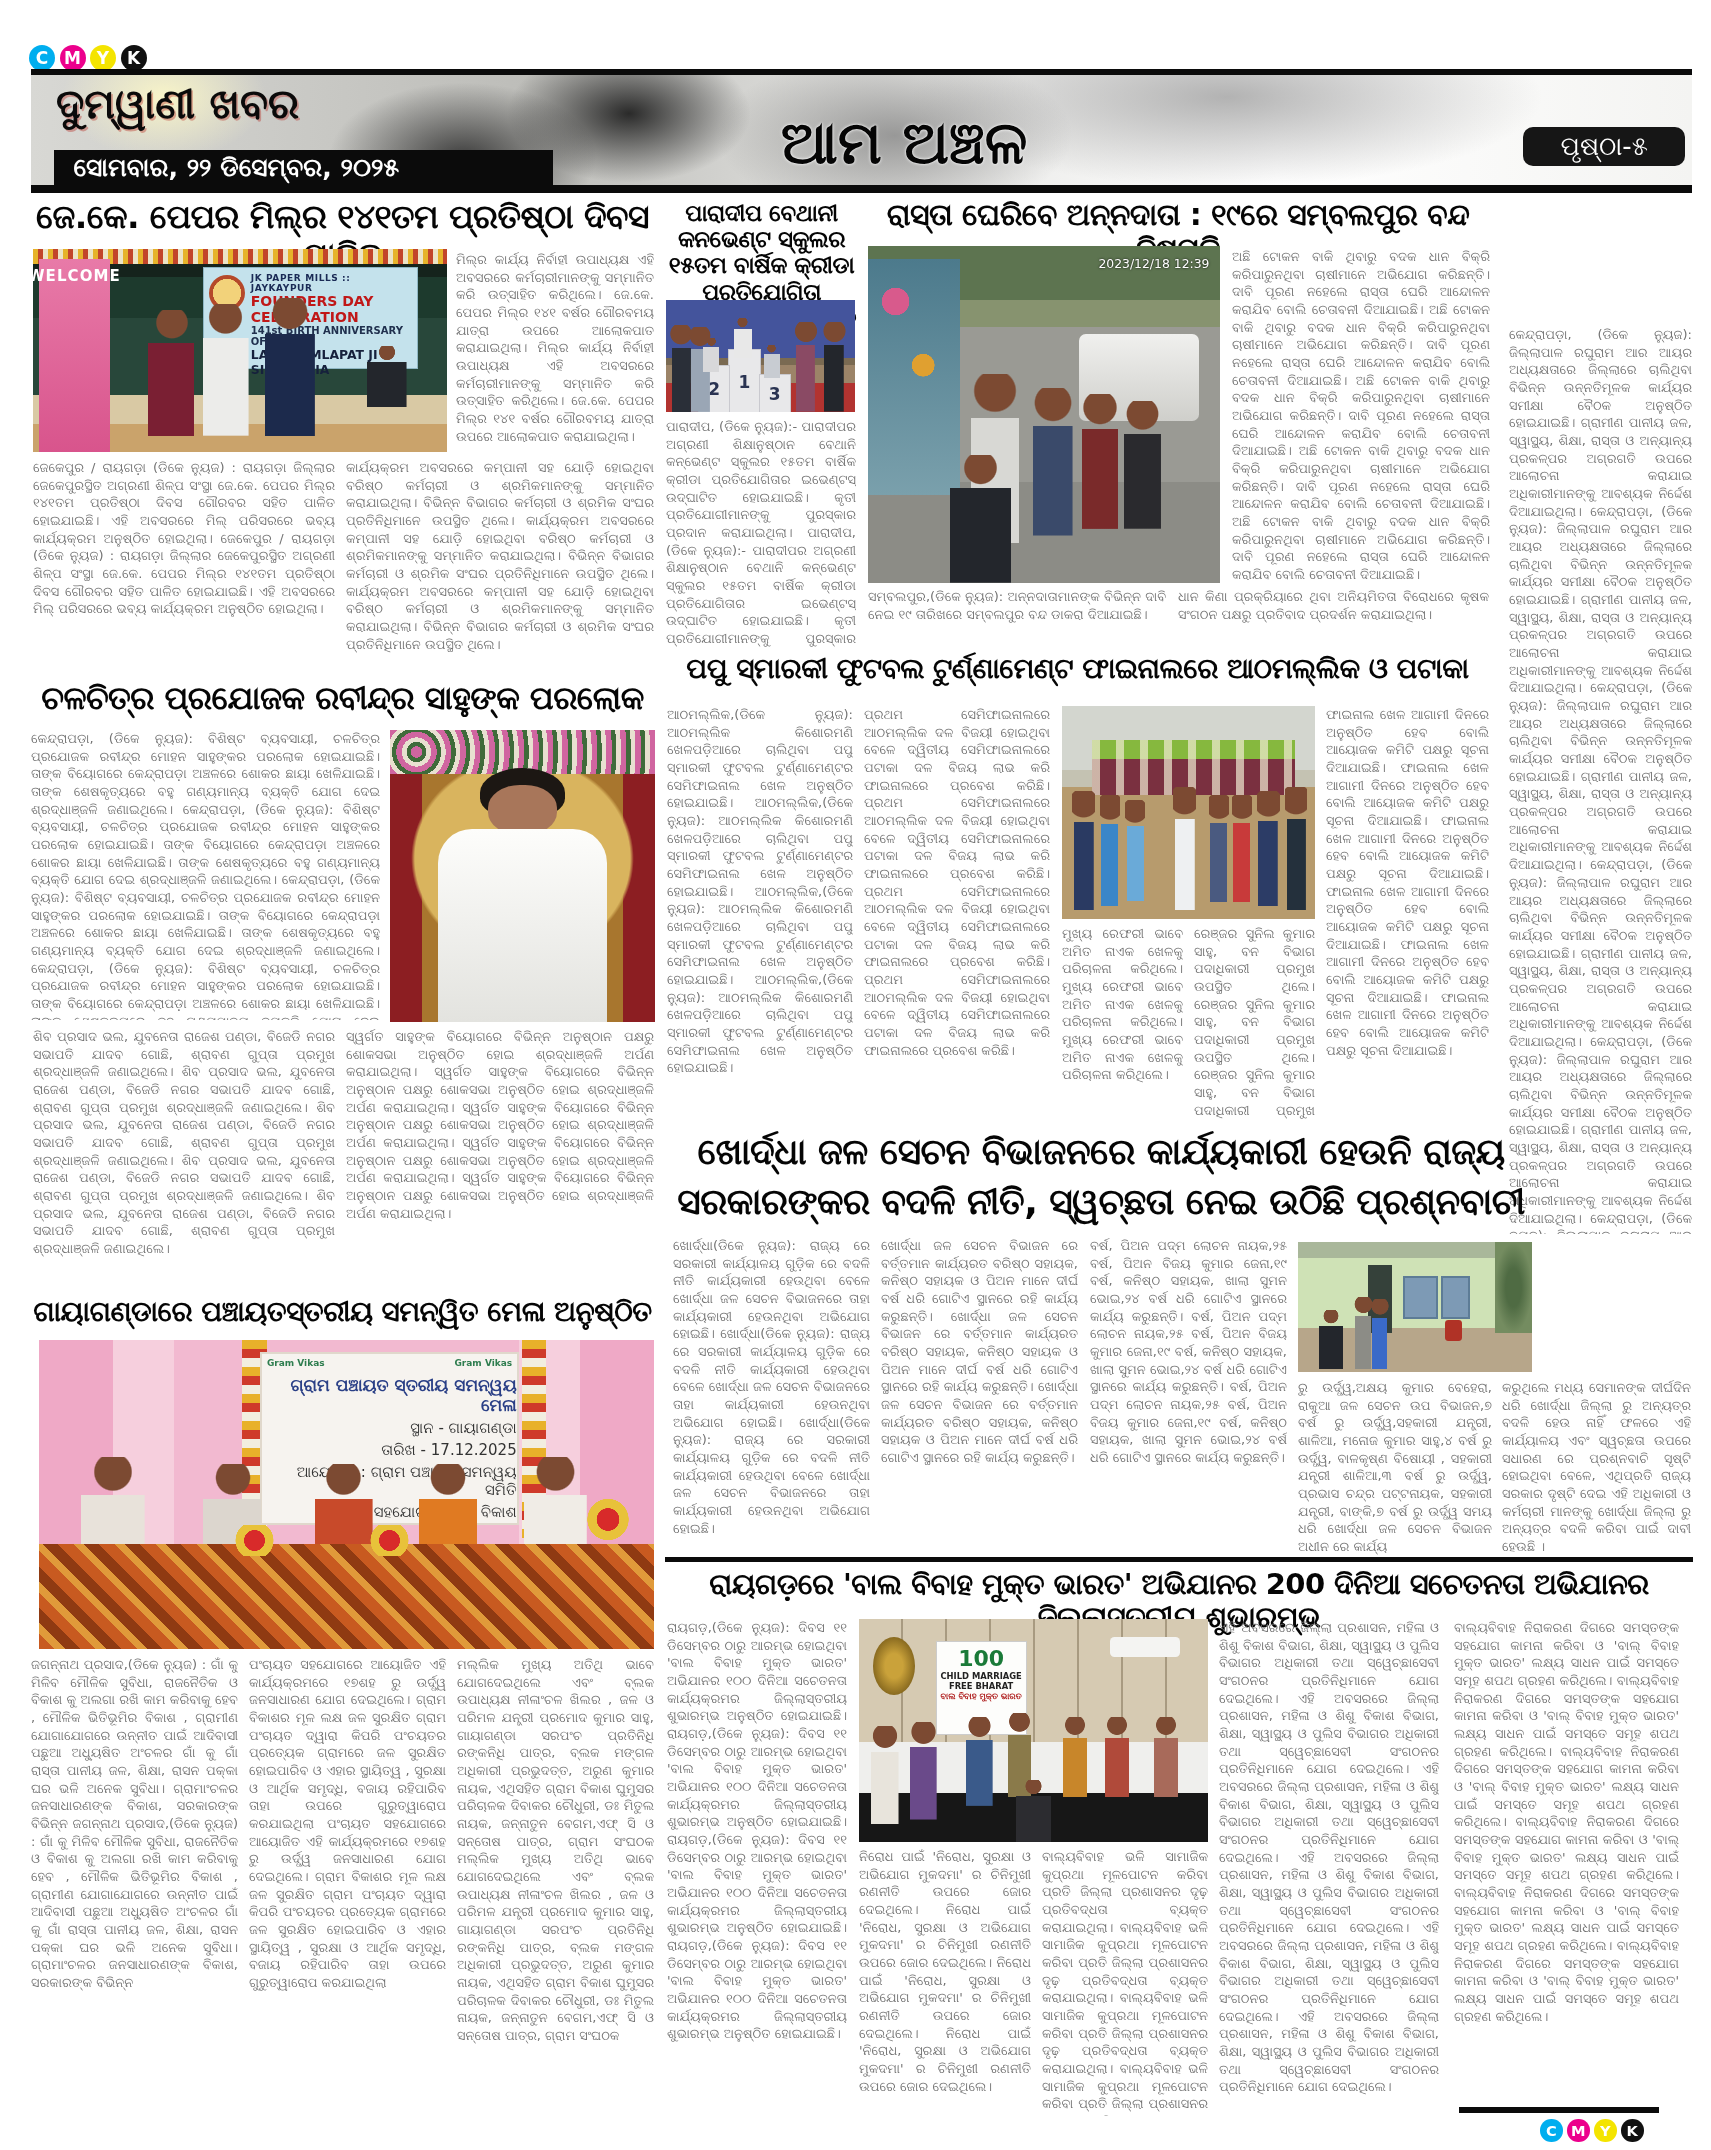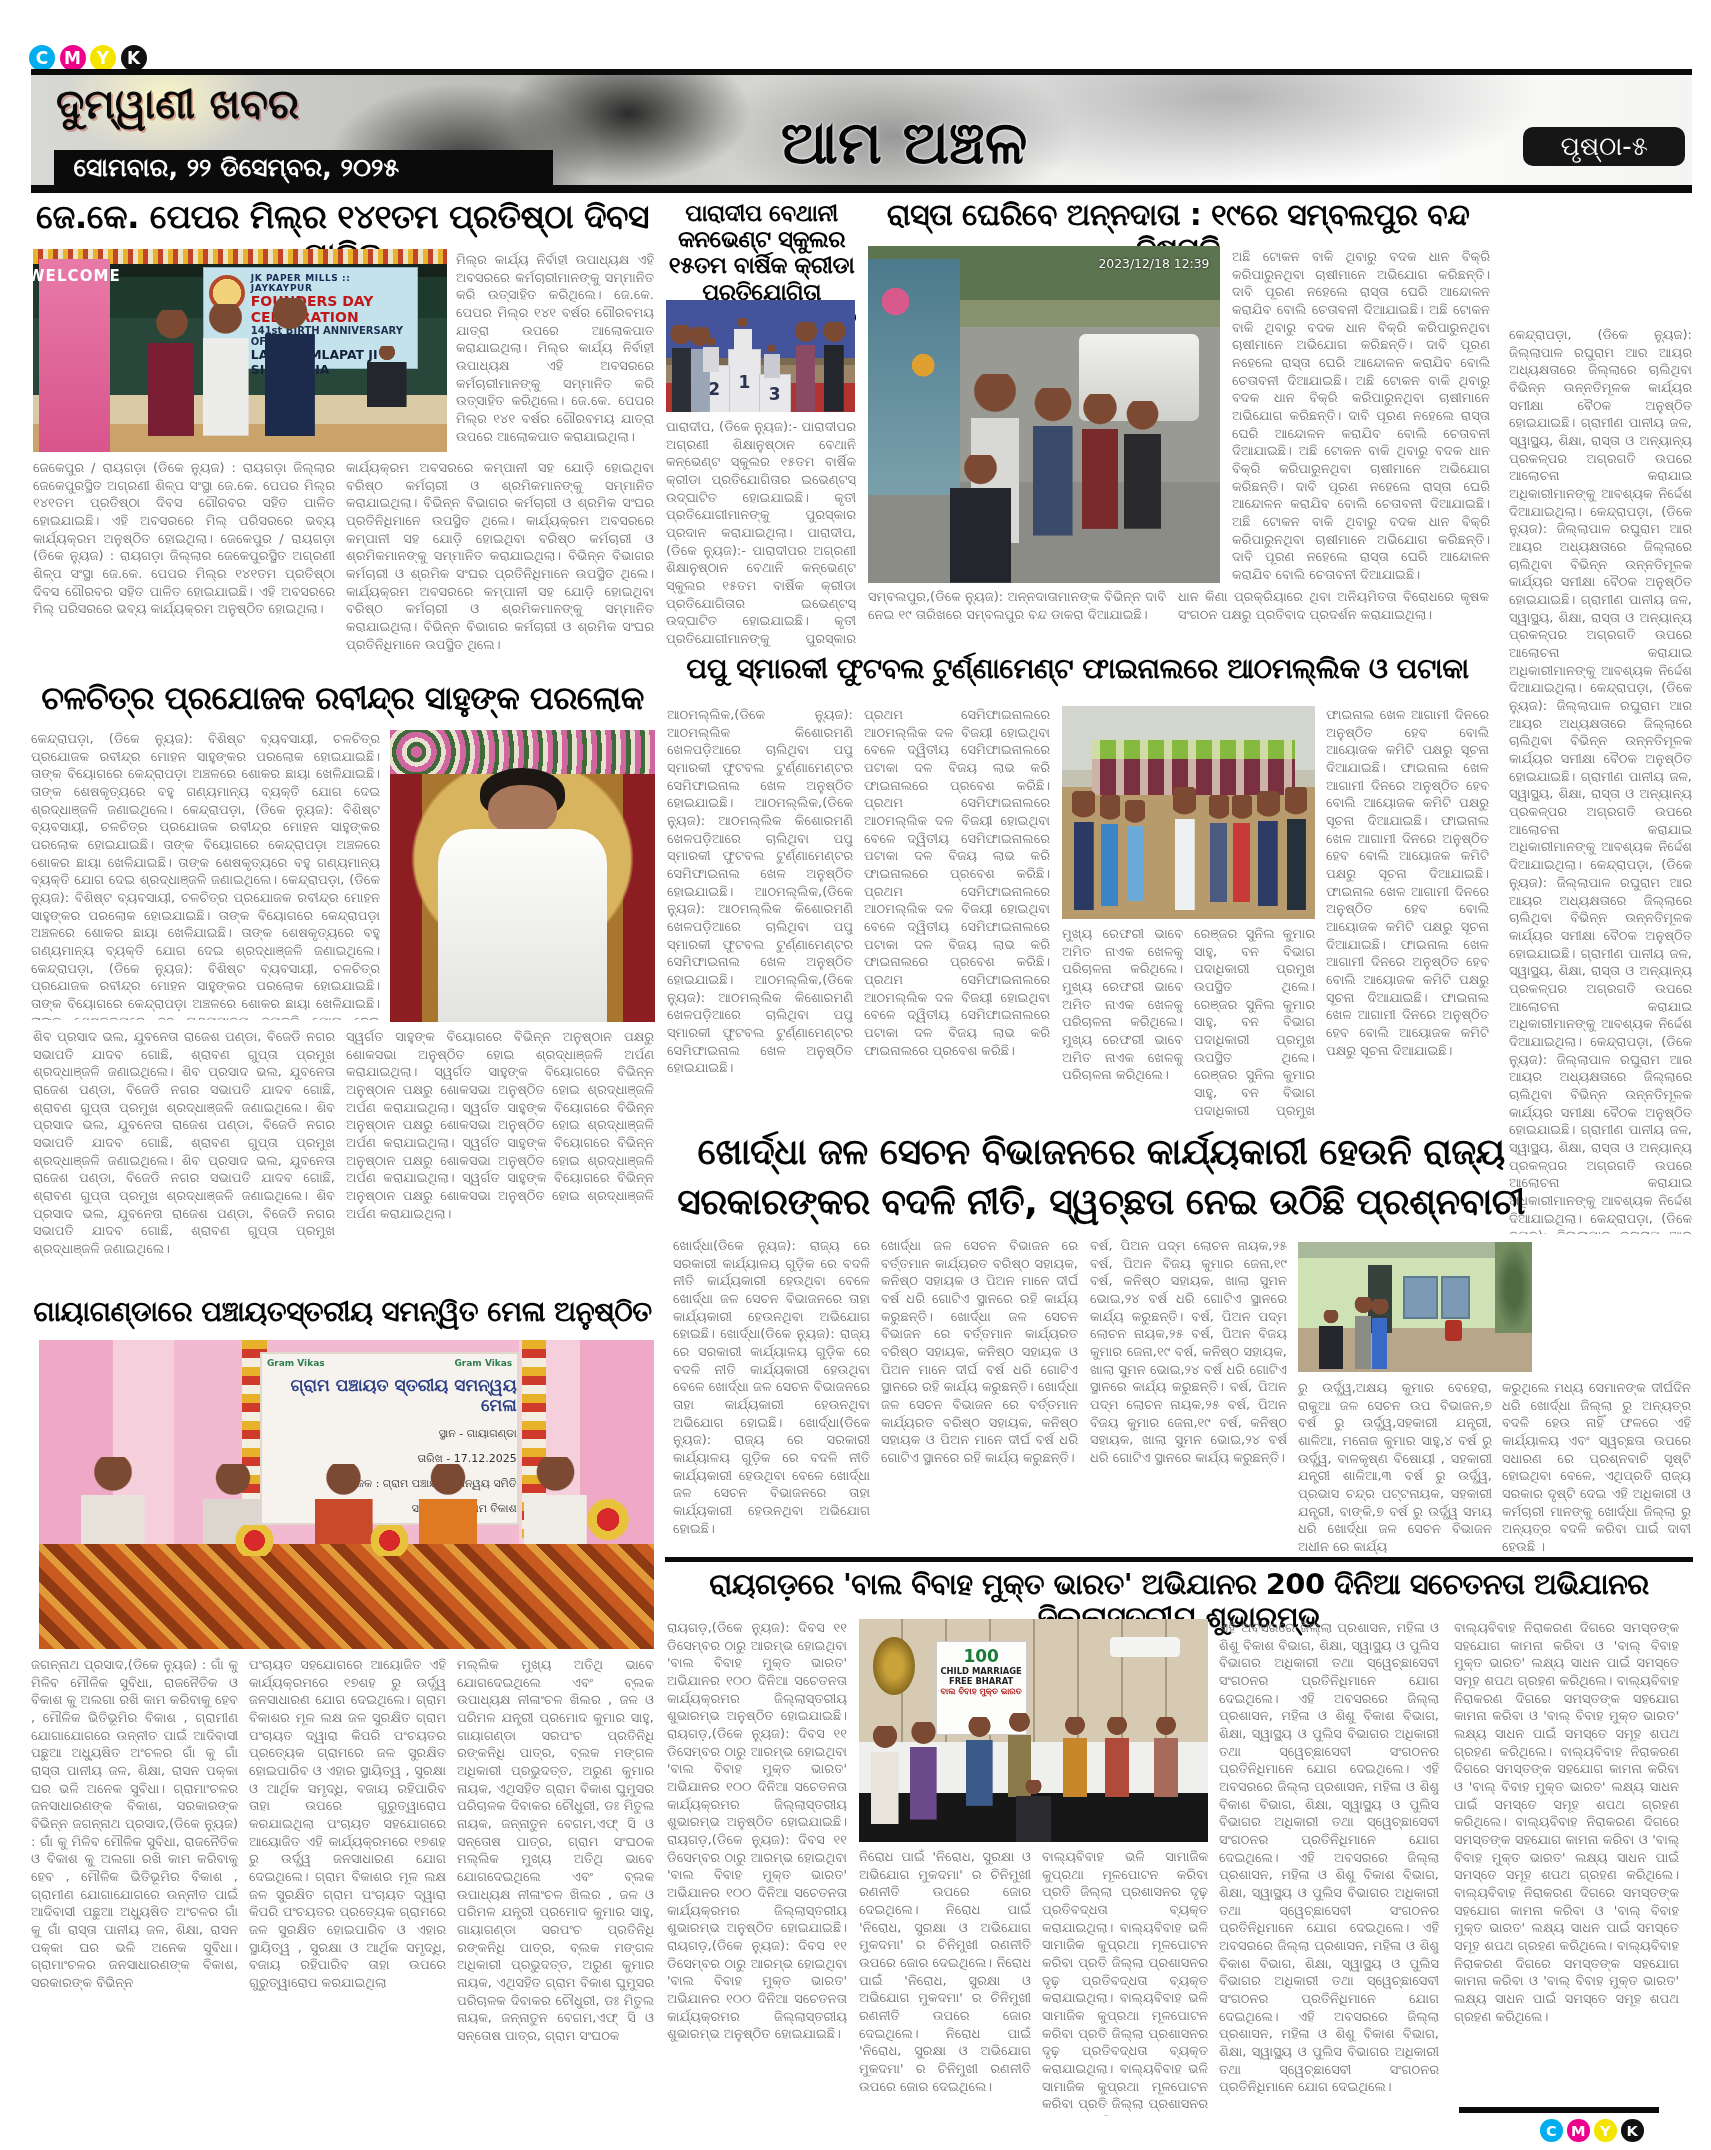--- a/index.html
+++ b/index.html
@@ -85,35 +85,35 @@
   .p-bldg .door{position:absolute;left:30%;top:18%;width:10%;height:52%;background:#35413a}
   .p-bldg .win{position:absolute;top:26%;width:13%;height:30%;background:#7d9ab5;border:2.3px solid #5d7c96}
   .p-bldg .red{position:absolute;left:63%;top:60%;width:7%;height:16%;background:#b03226;border-radius:3.4px}
   .p-bldg .tree{position:absolute;right:0;top:0;width:16%;height:70%;background:radial-gradient(#4f6b43 30%,#748c60 70%)}
   
   .p-mela{background:
        linear-gradient(90deg,#efa9c6 0 12%,#f6cfdd 12% 22%,#f2b9d0 22% 78%,#f6cfdd 78% 88%,#efa9c6 88% 100%)}
   .p-mela .ban{position:absolute;left:36%;top:4%;width:42%;height:56%;background:#f6f3ef;border:2.3px solid #e0d8cc;
        text-align:right;color:#273a7a;padding-top:6px;box-sizing:border-box}
   .p-mela .ban .t{font-size:17px;font-weight:bold;color:#2a3f86}
-  .p-mela .ban .s{font-size:11px;color:#333;margin-top:12px}
+  .p-mela .ban .s{font-size:15px;color:#333;margin-top:4px}
   .p-mela .ban .o{position:absolute;font-size:9px;font-weight:bold;color:#2e7d4f}
   .p-mela .gar{position:absolute;left:33%;top:0;width:4%;height:64%;
        background:repeating-linear-gradient(#e8b12a 0 9px,#cf3a2a 9px 18px,#f2eee0 18px 27px)}
   .p-mela .tab{position:absolute;left:0;bottom:0;right:0;height:34%;
        background:repeating-linear-gradient(45deg,#c85a20 0 11.3px,#e09a3a 11.3px 19px,#8f3a12 19px 29px)}
   .p-mela .fl{position:absolute;bottom:30%;height:10%;width:10%;
        background:radial-gradient(circle,#d82a2a 0 30%,#e8c23a 31% 55%,transparent 56%)}
   
   .p-meet{background:linear-gradient(#d6cab2 0 55%,#efefed 55% 78%,#171717 78% 100%)}
   .p-meet:before{content:"";position:absolute;left:0;top:0;right:0;height:55%;
        background:repeating-linear-gradient(90deg,transparent 0 42px,rgba(130,115,88,.55) 42px 44px)}
   .p-meet .ban100{position:absolute;left:22%;top:10%;width:26%;height:42%;background:#fdfdfb;border:1.1px solid #ccc;
        text-align:center;padding-top:3.4px;box-sizing:border-box}
-  .p-meet .ban100 .n{font-size:17px;font-weight:bold;color:#1a7a38}
+  .p-meet .ban100 .n{font-size:22px;font-weight:bold;color:#1a7a38}
   .p-meet .ban100 .c1{font-size:8.4px;font-weight:bold;color:#222}
   .p-meet .ban100 .c2{font-size:8.4px;font-weight:bold;color:#b02020}
   .p-meet .emb{position:absolute;left:4%;top:8%;width:12%;height:26%;border-radius:50%;
        background:radial-gradient(#caa23a 30%,#8a6b20 70%)}
   .p-meet .ac{position:absolute;right:8%;top:8%;width:20%;height:9%;background:#f4f4f2;border-radius:4.5px}
 </style>
 </head>
 <body>
 
 <div id="page">

